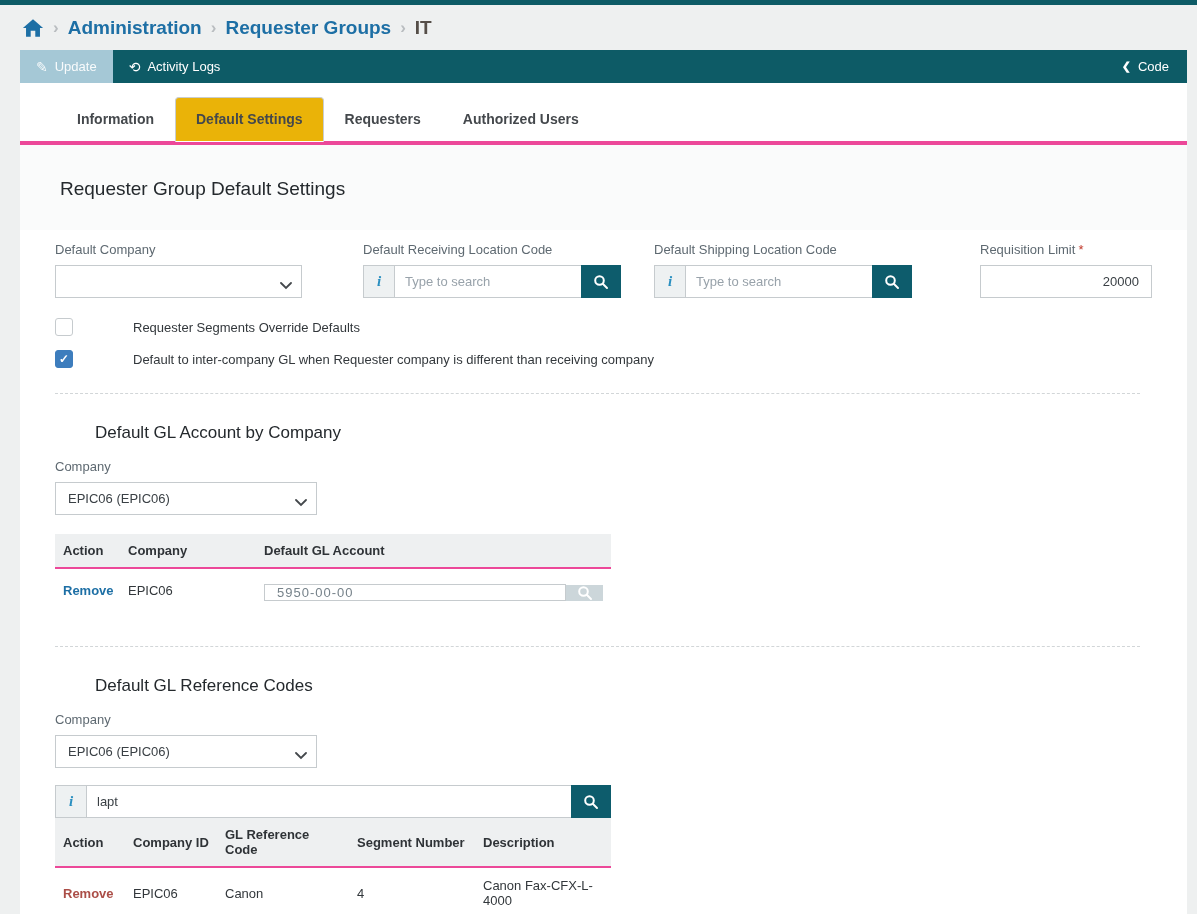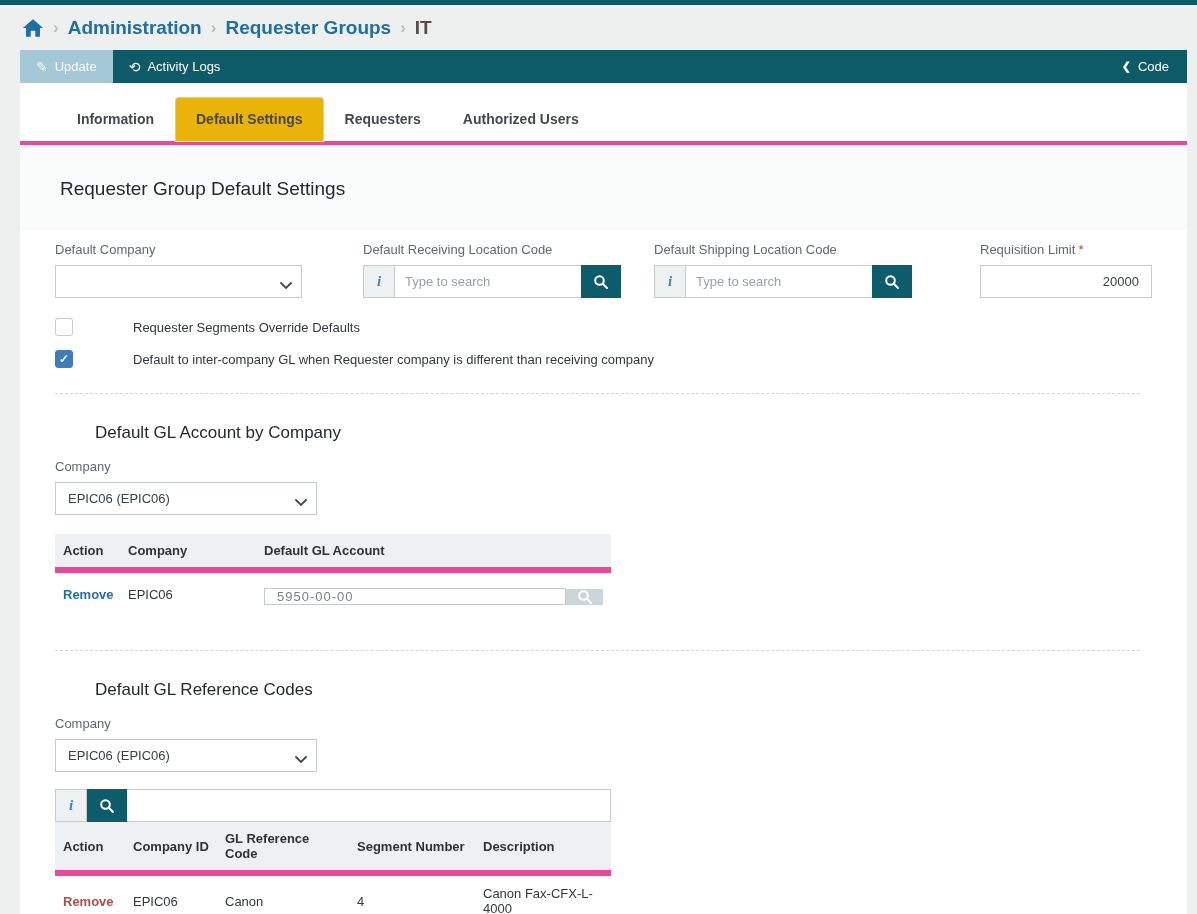--- a/index.html
+++ b/index.html
@@ -105,21 +105,21 @@
 
   .dashed-sep { border: none; border-top: 1px dashed #d2d6d8; margin: 25px 12px 0 0; }
 
   .sub-section { margin-top: 29px; }
   .sub-section .field-label { margin-top: 16px; }
 
   
   table { border-collapse: collapse; table-layout: fixed; width: 556px; font-size: 13px; }
   thead th {
     background: #eef0f1; text-align: left; font-weight: 700; color: #2f3337;
-    padding: 9px 8px 9px 8px; border-bottom: 6px solid #ec4899;
+    padding: 9px 8px 9px 8px; border-bottom: 2px solid #ec4899;
   }
   thead th:first-child, tbody td:first-child { padding-left: 8px; }
   tbody td { padding: 10px 8px; vertical-align: middle; border-top: 1px solid #e3e5e6; }
   tbody tr:first-child td { border-top: none; }
   .link-remove-blue { color: #1d6fa5; font-weight: 700; cursor: pointer; }
   .link-remove-red { color: #ab4e47; font-weight: 700; cursor: pointer; }
 
   .gl-account-group { display: flex; align-items: flex-end; height: 22px; }
   .gl-account-group input {
     width: 310px; border: 1px solid #c6cbce; padding: 0 12px; outline: none;
@@ -302,20 +302,21 @@
         </select>
         <span class="select-caret">
           <svg width="12" height="8" viewBox="0 0 12 8">
               <path d="M1 1l5 5 5-5" stroke="#44484c" stroke-width="1.8" fill="none" stroke-linecap="round"></path>
             </svg>
         </span>
       </div>
 
       <div class="search-group big-search">
         <span class="info-box">i</span>
+        <input value="lapt" style="">
         <button class="search-btn">
           <svg width="16" height="16" viewBox="0 0 16 16">
               <circle cx="6.5" cy="6.5" r="4.3" fill="none" stroke="#fff" stroke-width="2"></circle>
               <line x1="10" y1="10" x2="14" y2="14" stroke="#fff" stroke-width="2" stroke-linecap="round"></line>
             </svg>
         </button>
       </div>
 
       <table>
         <colgroup>

